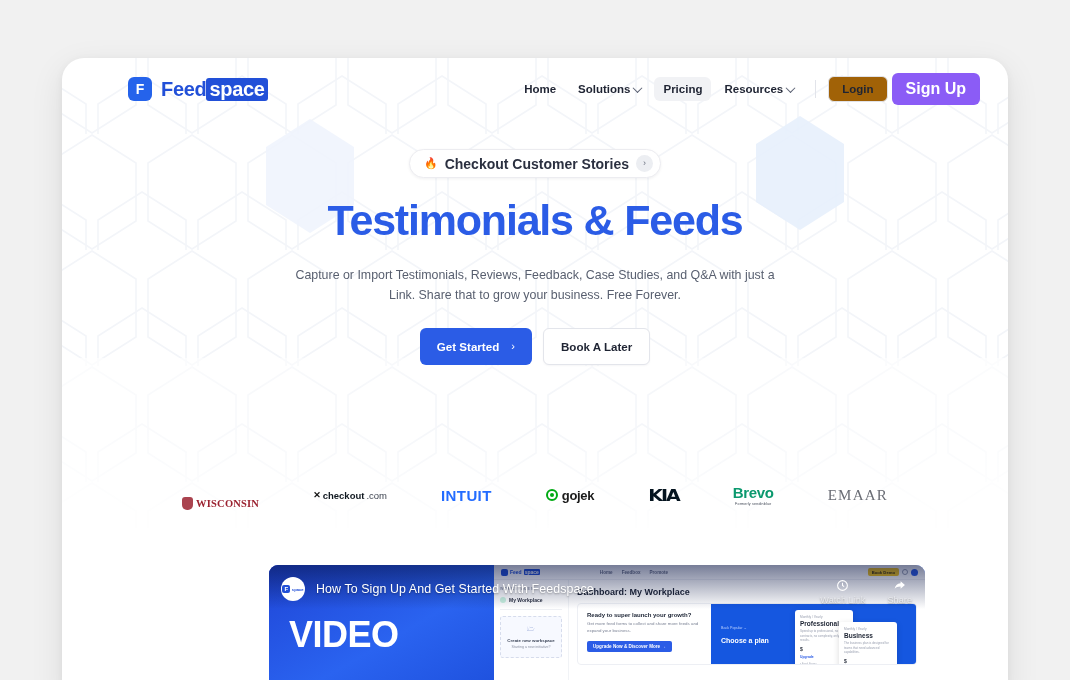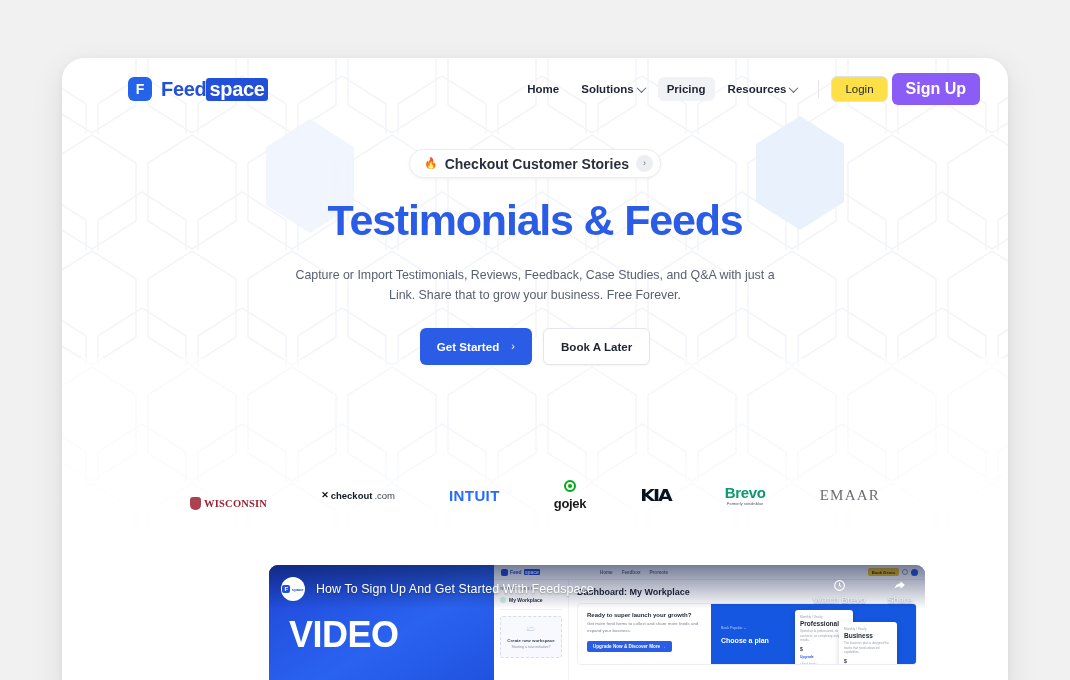--- a/index.html
+++ b/index.html
@@ -42,21 +42,21 @@
   .nav-item{
     font-size:11.5px; font-weight:600; color:#1f2433;
     padding:6px 9px; border-radius:6px; display:flex; align-items:center; gap:4px;
     white-space:nowrap; cursor:pointer;
   }
   .nav-item.active{ background:#f1f2f5; }
   .chev{ width:7px; height:7px; border-right:1.4px solid #5a6072; border-bottom:1.4px solid #5a6072;
          transform:rotate(45deg) translate(-1px,-1px); }
   .nav-div{ width:1px; height:18px; background:#e2e4ea; margin:0 8px; }
   .btn-login{
-    font-size:11.5px; font-weight:400; color:#1f2433; background:#fde047;
+    font-size:11.5px; font-weight:700; color:#1f2433; background:#a16207;
     border:1px solid #e0e2e9; border-radius:6px; padding:6px 13px; cursor:pointer;
   }
   .btn-signup{
     font-size:16px; font-weight:700; color:#fff; background:#8b5cf6;
     border:none; border-radius:6px; padding:7px 14px; cursor:pointer;
   }
 
   
   .hero{ position:absolute; left:0; top:62px; width:100%; text-align:center; z-index:4; }
   .pill{
@@ -98,21 +98,21 @@
   .brand{ display:flex; align-items:center; justify-content:center; height:34px; }
   .b-wis{ display:flex; align-items:center; gap:3px;margin-top:16px; }
   .b-wis .crest{ width:11px; height:13px; border-radius:3px 3px 5px 5px; background:#9b2230; opacity:.85; }
   .b-wis .wtxt{ font-family:"Liberation Serif",serif; font-size:10.5px; font-weight:700;
                 color:#9b2230; letter-spacing:.2px; }
   .b-chk{ display:flex; align-items:center; gap:2px; font-size:9.5px; }
   .b-chk .cx{ color:#111; font-weight:700; font-size:9px; }
   .b-chk .cb{ color:#101820; font-weight:700; }
   .b-chk .cd{ color:#3d4350; font-weight:400; }
   .b-int{ font-size:15px; font-weight:700; color:#236cff; letter-spacing:.4px; }
-  .b-goj{ display:flex; align-items:center; gap:4px;flex-direction:column; }
+  .b-goj{ display:flex; align-items:center; gap:4px; }
   .b-goj .gring{ width:12px; height:12px; border-radius:50%; border:2.5px solid #00aa13;
                  display:flex; align-items:center; justify-content:center; }
   .b-goj .gdot{ width:4px; height:4px; border-radius:50%; background:#00aa13; }
   .b-goj .gtxt{ font-size:13px; font-weight:700; color:#1a1a1a; letter-spacing:-.3px; }
   .b-kia{ font-size:19px; font-weight:800; color:#05141f; letter-spacing:-2px;
           font-family:"DejaVu Sans",sans-serif; transform:scaleY(.8); }
   .b-brv{ text-align:center; }
   .b-brv .btxt{ font-size:15px; font-weight:700; color:#0b996e; letter-spacing:-.3px; }
   .b-brv .bsub{ font-size:3.6px; color:#3f4654; letter-spacing:.2px; margin-top:1px; }
   .b-ema{ font-family:"Liberation Serif",serif; font-size:15px; color:#6a6d75; letter-spacing:1.2px; }
@@ -397,21 +397,21 @@
         </div>
         <div class="vtitle">How To Sign Up And Get Started With Feedspace</div>
       </div>
 
       <div class="vctrls">
         <div class="vctrl">
           <svg class="vc-ico" viewBox="0 0 24 24" fill="none" stroke="#fff" stroke-width="2">
             <circle cx="12" cy="12" r="9"></circle>
               <path d="M12 7v5l3 2"></path>
           </svg>
-          <span>Watch Brevo</span>
+          <span>Watch Link</span>
         </div>
         <div class="vctrl">
           <svg class="vc-ico" viewBox="0 0 24 24" fill="#fff">
             <path d="M14 4l8 7-8 7v-4.2c-5 0-8.5 1.4-11 4.2 1-5.6 4.6-9.6 11-10.2V4z"></path>
           </svg>
           <span>Share</span>
         </div>
       </div>
 
     </div>

